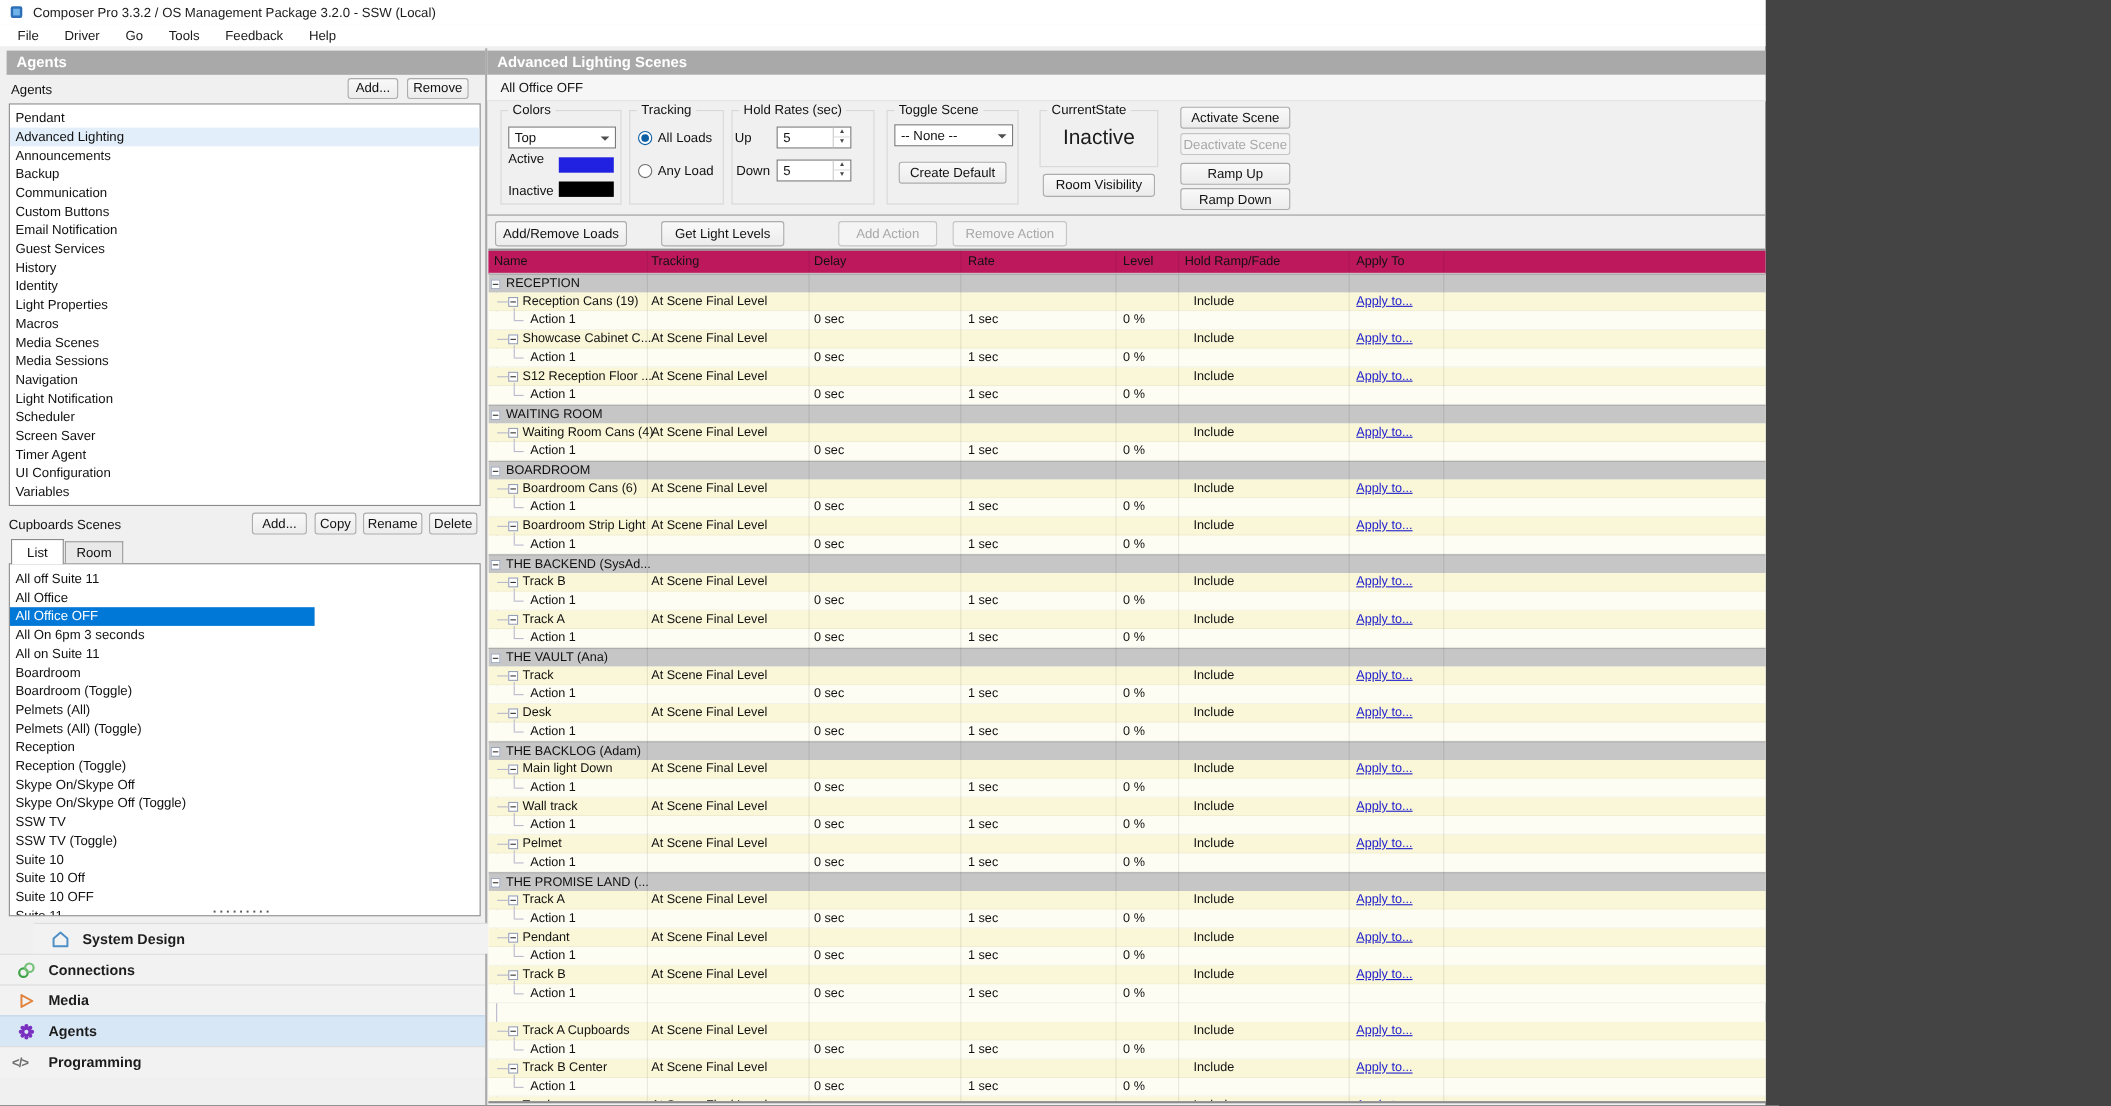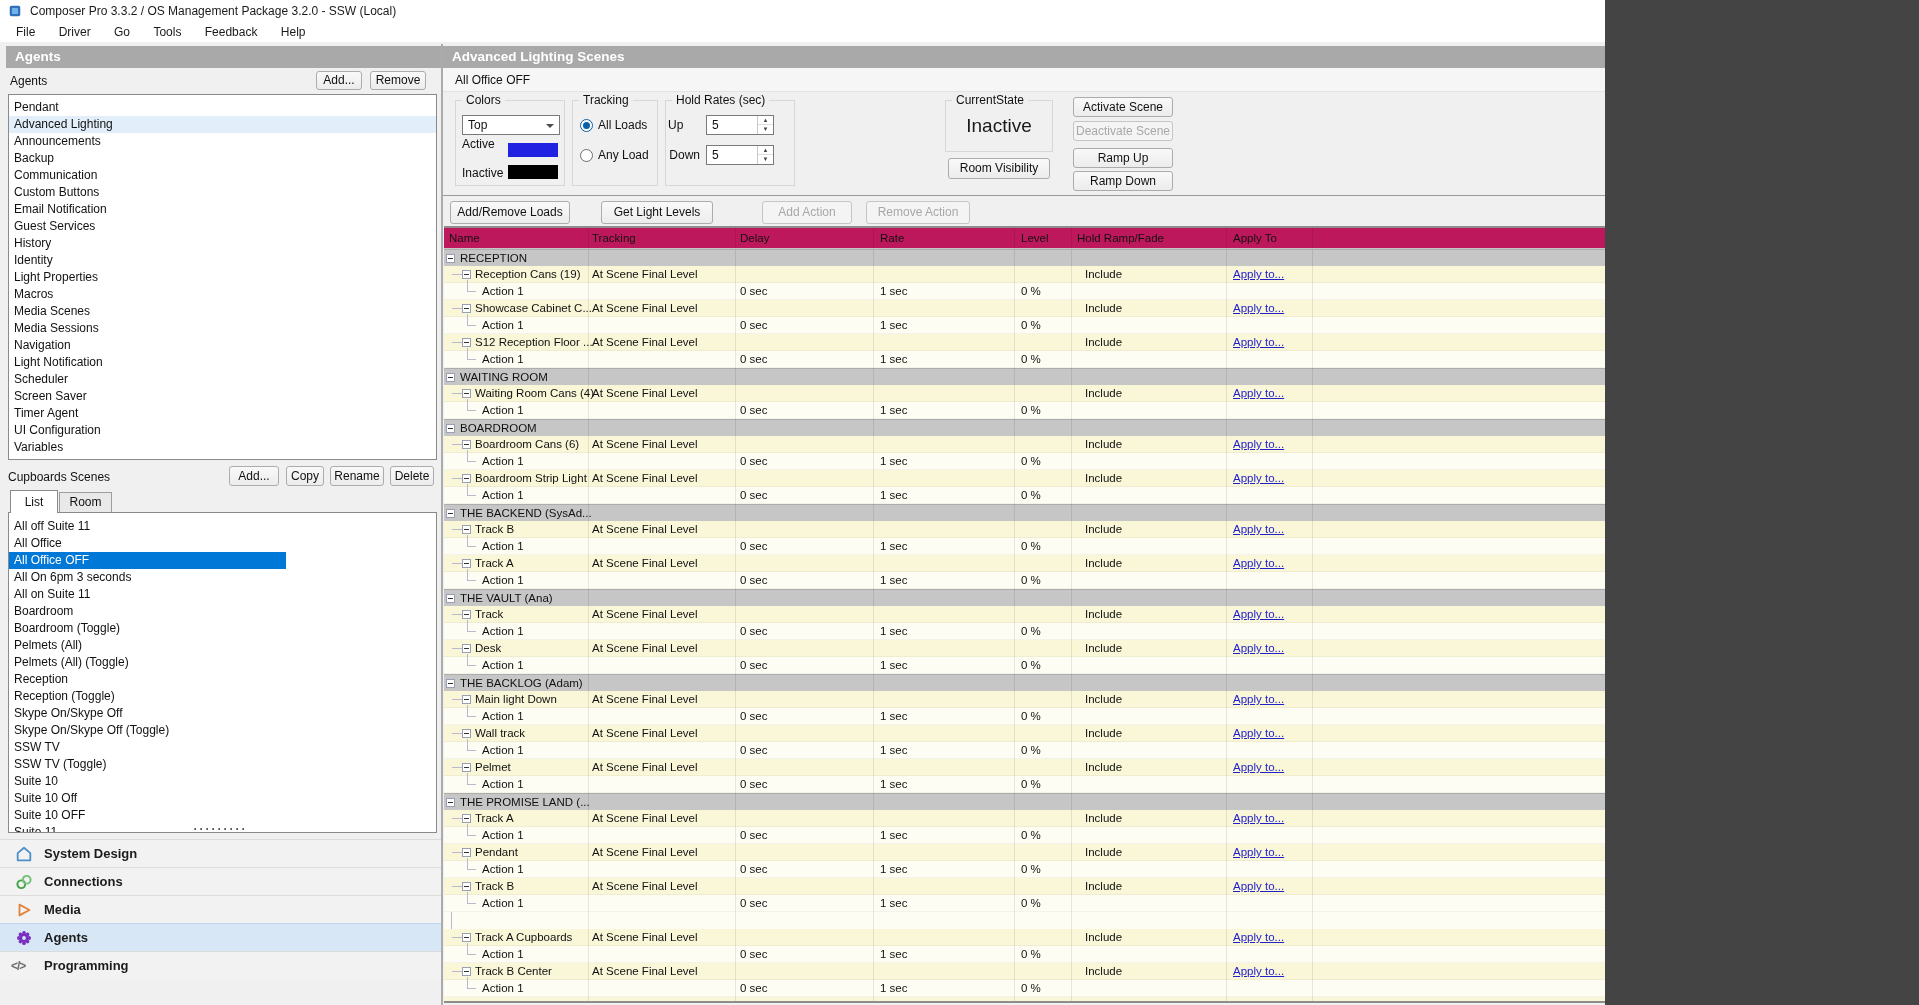--- a/index.html
+++ b/index.html
@@ -162,21 +162,21 @@
       <div class="li">SSW TV</div>
       <div class="li">SSW TV (Toggle)</div>
       <div class="li">Suite 10</div>
       <div class="li">Suite 10 Off</div>
       <div class="li">Suite 10 OFF</div>
       <div class="li">Suite 11</div>
     </div>
 
   <div class="splitdots">·········</div>
 
-  <div class="navrow" style="top:839px;">
+  <div class="navrow" style="top:839px;margin-left:31px;">
     <span class="navicon"><svg viewBox="0 0 20 20" width="18" height="18">
           <path d="M3 9 L10 3 L17 9 L17 17 L3 17 Z" fill="none" stroke="#4E8FC7" stroke-width="2" stroke-linejoin="round"></path>
         </svg></span>
     <span class="navlabel">System Design</span>
   </div>
   <div class="navrow" style="top:867px;">
     <span class="navicon"><svg viewBox="0 0 20 20" width="18" height="18">
           <circle cx="7" cy="12.5" r="4.3" fill="none" stroke="#3FA447" stroke-width="2.2"></circle>
           <circle cx="13" cy="7.5" r="4.3" fill="none" stroke="#74C178" stroke-width="2.2"></circle>
         </svg></span>
@@ -248,20 +248,27 @@
     <span class="abs" style="left:2px;top:47px;width:32px;text-align:right;">Down</span>
     <div class="spin" style="left:40px;top:44px;">
       <span class="spinval">5</span>
       <span class="spinbtns">
           <span class="su">▲</span>
           <span class="sd">▼</span>
         </span>
     </div>
   </div>
 
+  <div class="grp" style="left:806px;top:100px;width:120px;height:86px;">
+    <span class="glabel">Toggle Scene</span>
+    <div class="select" style="left:6px;top:12px;width:108px;height:20px;">
+      <span>-- None --</span><span class="chev"></span>
+    </div>
+    <div class="btn" style="left:10px;top:46px;width:98px;height:20px;line-height:18px;">Create Default</div>
+  </div>
 
   <div class="grp" style="left:945px;top:100px;width:108px;height:52px;">
     <span class="glabel">CurrentState</span>
     <span class="abs" style="left:0;top:14px;width:106px;text-align:center;font-size:19px;color:#1a1a1a;">Inactive</span>
   </div>
   <div class="btn" style="left:948px;top:158px;width:102px;height:21px;line-height:19px;">Room Visibility</div>
 
   <div class="btn" style="left:1073px;top:97px;width:100px;height:20px;line-height:18px;">Activate Scene</div>
   <div class="btn disabled" style="left:1073px;top:121px;width:100px;height:20px;line-height:18px;">Deactivate Scene</div>
   <div class="btn" style="left:1073px;top:148px;width:100px;height:20px;line-height:18px;">Ramp Up</div>

